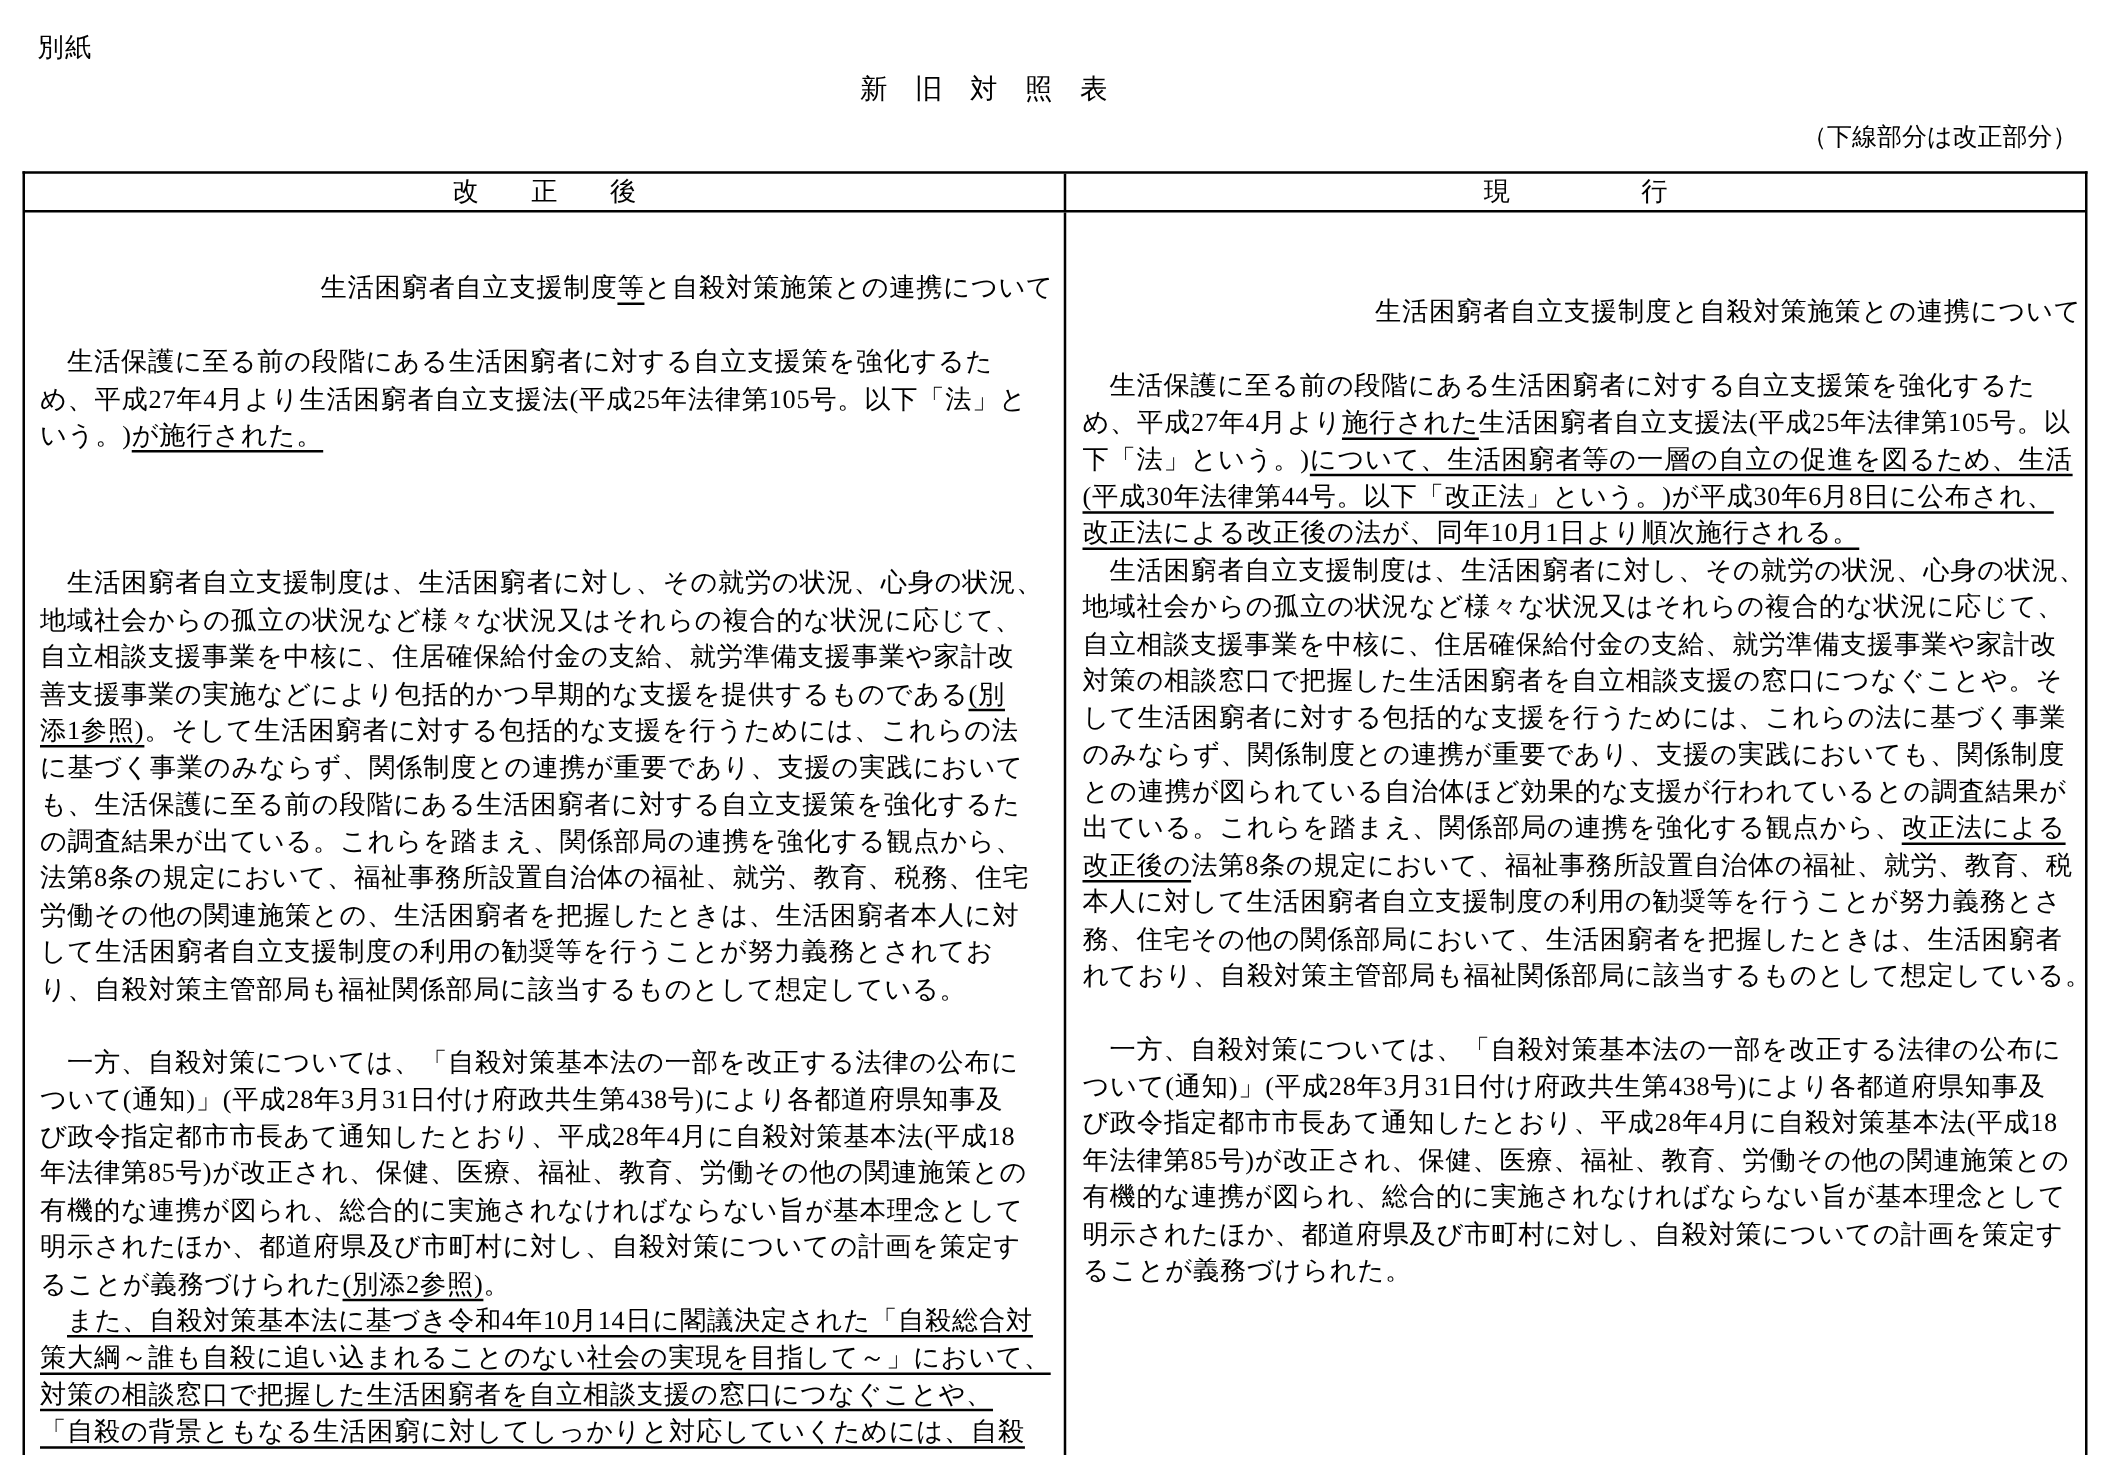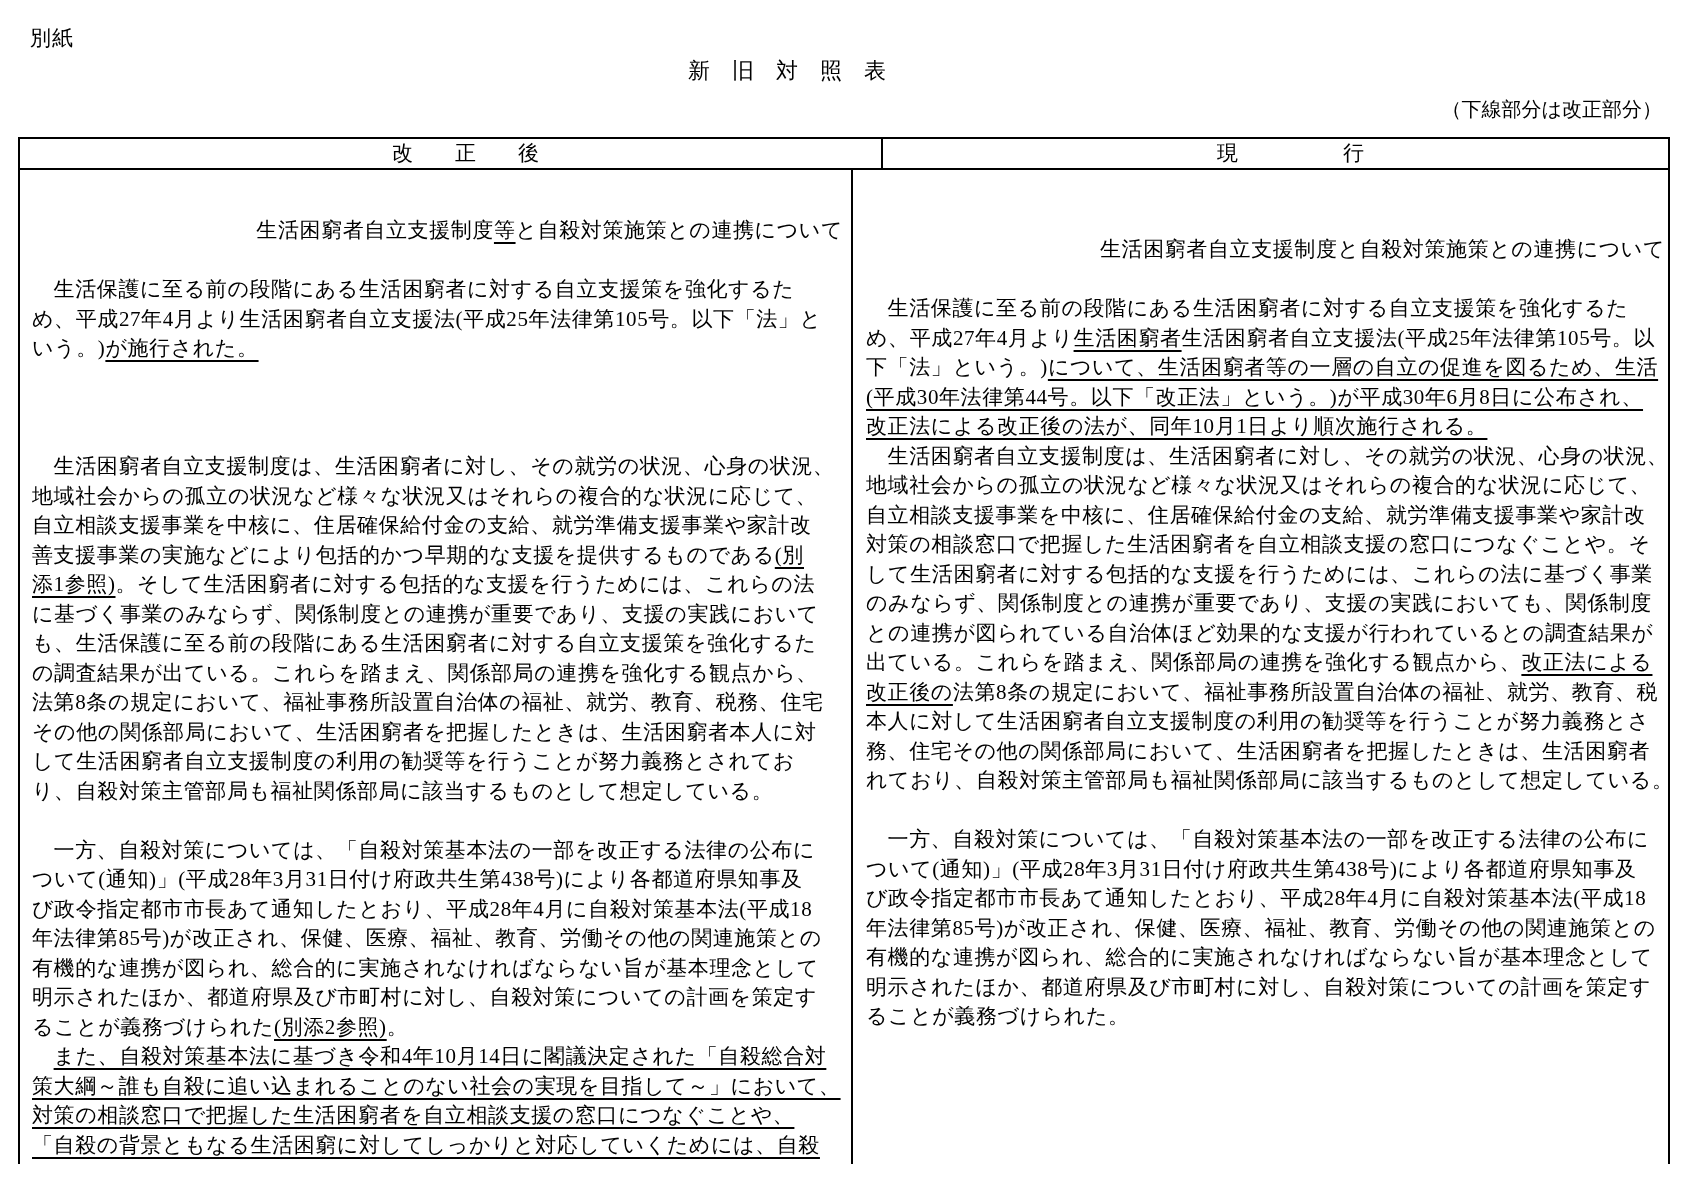--- a/index.html
+++ b/index.html
@@ -57,21 +57,20 @@
     display: flex;
     border-bottom: 2px solid #000;
     height: 29px;
   }
   .header-cell {
     font-size: 21px;
     line-height: 29px;
     text-align: center;
     white-space: pre;
     box-sizing: border-box;
-    margin-left: 30px;
   }
   .header-cell.left  { width: 833px; border-right: 2px solid #000; }
   .header-cell.right { flex: 1; }
   .body-row { display: flex; }
   .col {
     box-sizing: border-box;
     overflow: hidden;
   }
   .col.left {
     width: 833px;
@@ -121,41 +120,41 @@
           <div class="line"></div>
           <div class="line"><span>　生活困窮者自立支援制度は、生活困窮者に対し、その就労の状況、心身の状況、</span></div>
           <div class="line"><span>地域社会からの孤立の状況など様々な状況又はそれらの複合的な状況に応じて、</span></div>
           <div class="line"><span>自立相談支援事業を中核に、住居確保給付金の支給、就労準備支援事業や家計改</span></div>
           <div class="line"><span>善支援事業の実施などにより包括的かつ早期的な支援を提供するものである</span><span class="u">(別</span></div>
           <div class="line"><span class="u">添1参照)</span><span>。そして生活困窮者に対する包括的な支援を行うためには、これらの法</span></div>
           <div class="line"><span>に基づく事業のみならず、関係制度との連携が重要であり、支援の実践において</span></div>
           <div class="line"><span>も、生活保護に至る前の段階にある生活困窮者に対する自立支援策を強化するた</span></div>
           <div class="line"><span>の調査結果が出ている。これらを踏まえ、関係部局の連携を強化する観点から、</span></div>
           <div class="line"><span>法第8条の規定において、福祉事務所設置自治体の福祉、就労、教育、税務、住宅</span></div>
-          <div class="line"><span>その他の関係部局において、生活困窮者を把握したときは、生活困窮者本人に対</span></div>
+          <div class="line"><span>労働その他の関連施策との、生活困窮者を把握したときは、生活困窮者本人に対</span></div>
           <div class="line"><span>して生活困窮者自立支援制度の利用の勧奨等を行うことが努力義務とされてお</span></div>
           <div class="line"><span>り、自殺対策主管部局も福祉関係部局に該当するものとして想定している。</span></div>
           <div class="line"></div>
           <div class="line"><span>　一方、自殺対策については、「自殺対策基本法の一部を改正する法律の公布に</span></div>
           <div class="line"><span>ついて(通知)」(平成28年3月31日付け府政共生第438号)により各都道府県知事及</span></div>
           <div class="line"><span>び政令指定都市市長あて通知したとおり、平成28年4月に自殺対策基本法(平成18</span></div>
           <div class="line"><span>年法律第85号)が改正され、保健、医療、福祉、教育、労働その他の関連施策との</span></div>
           <div class="line"><span>有機的な連携が図られ、総合的に実施されなければならない旨が基本理念として</span></div>
           <div class="line"><span>明示されたほか、都道府県及び市町村に対し、自殺対策についての計画を策定す</span></div>
           <div class="line"><span>ることが義務づけられた</span><span class="u">(別添2参照)</span><span>。</span></div>
           <div class="line"><span>　</span><span class="u">また、自殺対策基本法に基づき令和4年10月14日に閣議決定された「自殺総合対</span></div>
           <div class="line"><span class="u">策大綱～誰も自殺に追い込まれることのない社会の実現を目指して～」において、</span></div>
           <div class="line"><span class="u">対策の相談窓口で把握した生活困窮者を自立相談支援の窓口につなぐことや、</span></div>
           <div class="line"><span class="u">「自殺の背景ともなる生活困窮に対してしっかりと対応していくためには、自殺</span></div>
         </div>
       <div class="col right">
           <div class="line center"><span>生活困窮者自立支援制度と自殺対策施策との連携について</span></div>
           <div class="line"></div>
           <div class="line"><span>　生活保護に至る前の段階にある生活困窮者に対する自立支援策を強化するた</span></div>
-          <div class="line"><span>め、平成27年4月より</span><span class="u">生活困窮者</span><span>生活困窮者自立支援法(平成25年法律第105号。以</span></div>
+          <div class="line"><span>め、平成27年4月より</span><span class="u">施行された</span><span>生活困窮者自立支援法(平成25年法律第105号。以</span></div>
           <div class="line"><span>下「法」という。)</span><span class="u">について、生活困窮者等の一層の自立の促進を図るため、生活</span></div>
           <div class="line"><span class="u">(平成30年法律第44号。以下「改正法」という。)が平成30年6月8日に公布され、</span></div>
           <div class="line"><span class="u">改正法による改正後の法が、同年10月1日より順次施行される。</span></div>
           <div class="line"><span>　生活困窮者自立支援制度は、生活困窮者に対し、その就労の状況、心身の状況、</span></div>
           <div class="line"><span>地域社会からの孤立の状況など様々な状況又はそれらの複合的な状況に応じて、</span></div>
           <div class="line"><span>自立相談支援事業を中核に、住居確保給付金の支給、就労準備支援事業や家計改</span></div>
           <div class="line"><span>対策の相談窓口で把握した生活困窮者を自立相談支援の窓口につなぐことや。そ</span></div>
           <div class="line"><span>して生活困窮者に対する包括的な支援を行うためには、これらの法に基づく事業</span></div>
           <div class="line"><span>のみならず、関係制度との連携が重要であり、支援の実践においても、関係制度</span></div>
           <div class="line"><span>との連携が図られている自治体ほど効果的な支援が行われているとの調査結果が</span></div>

